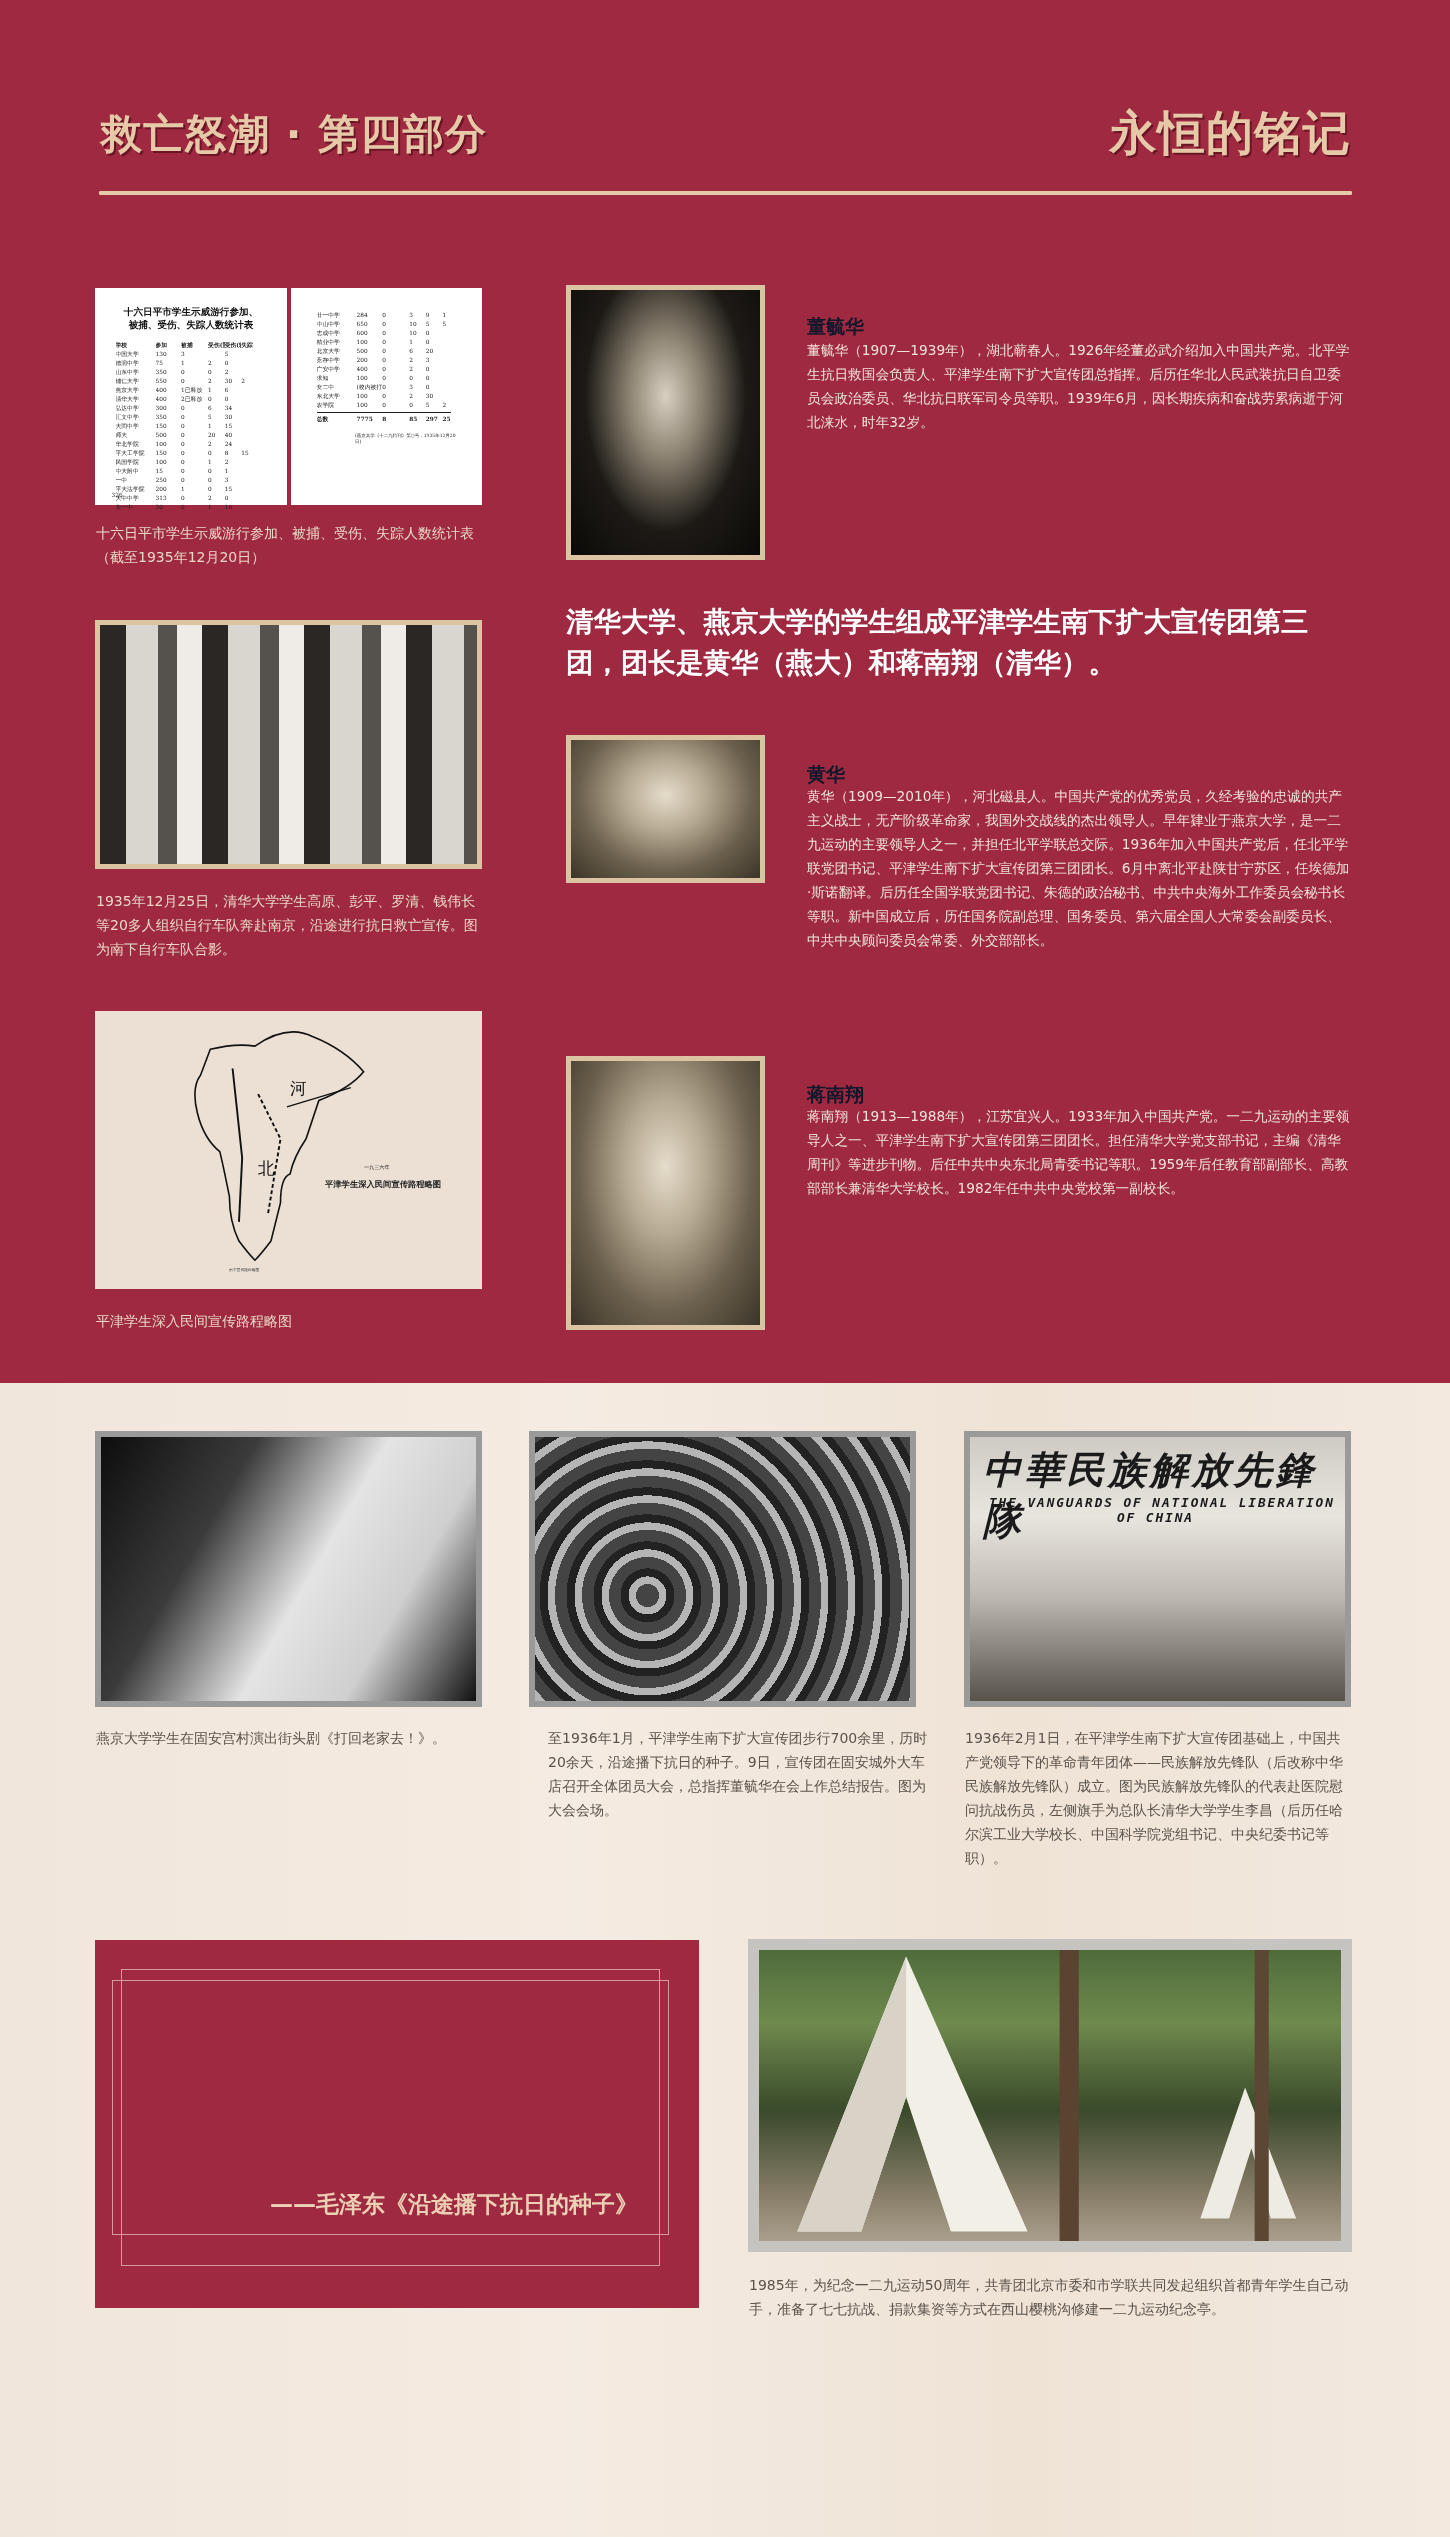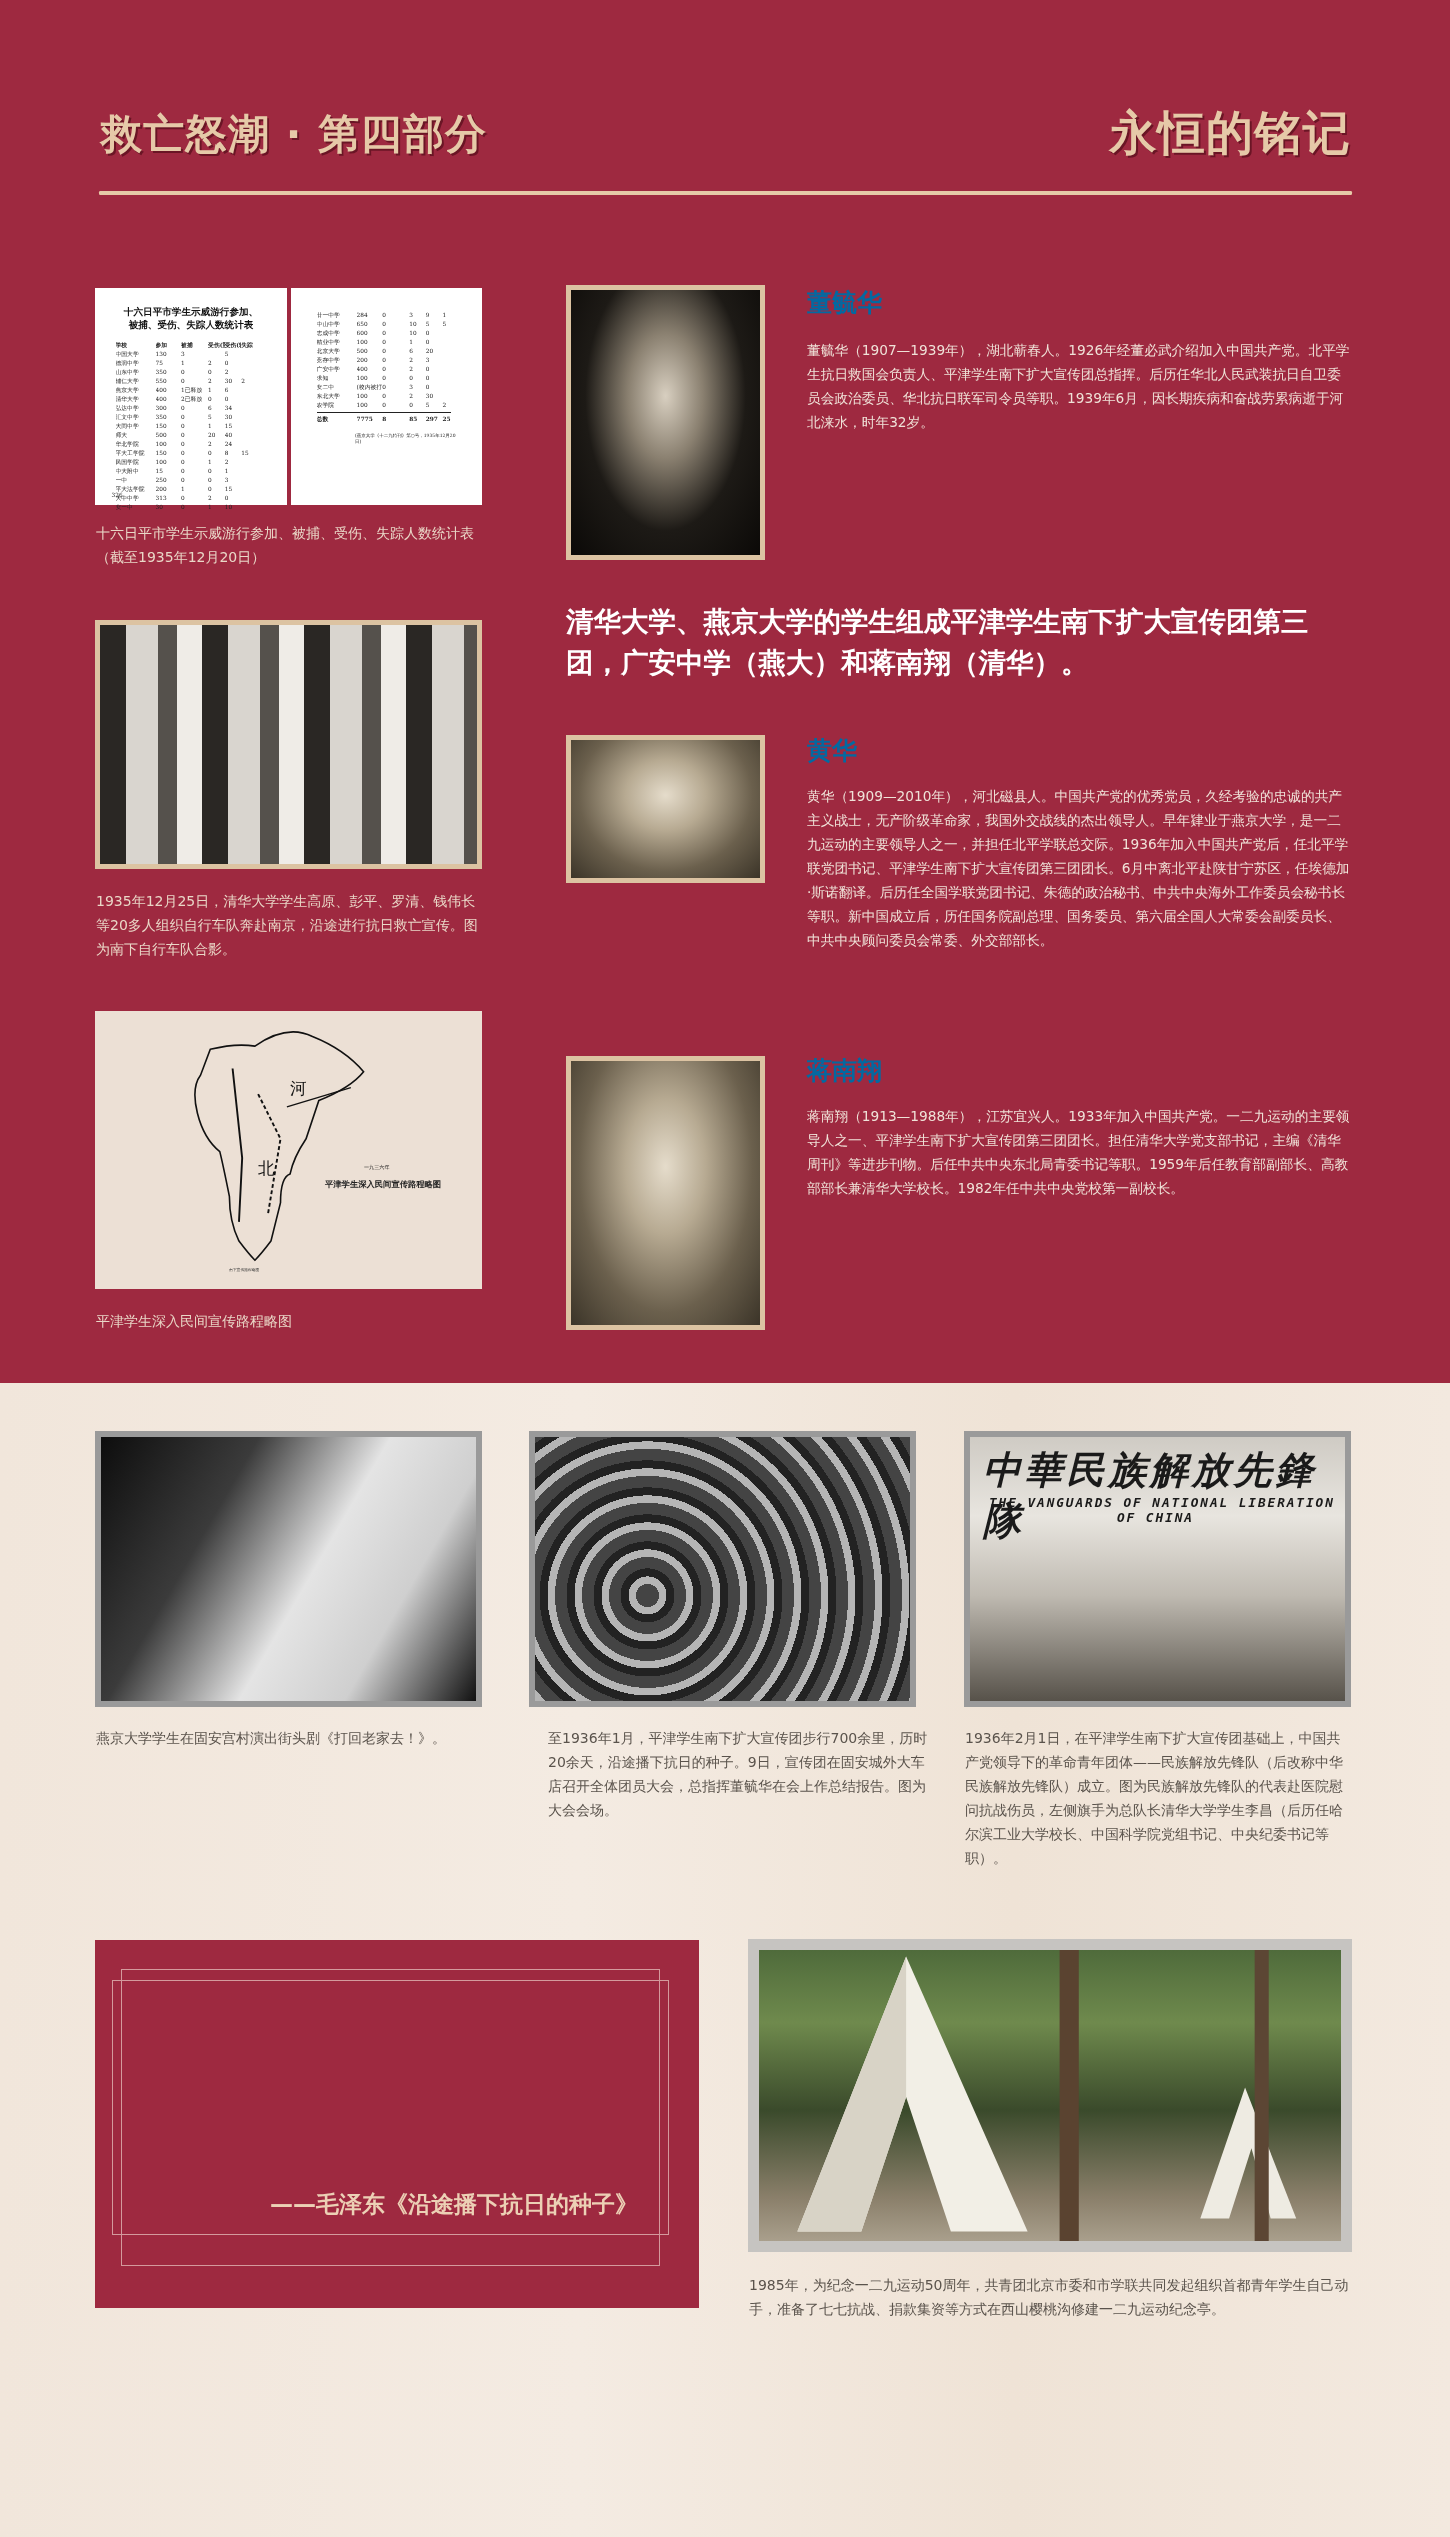--- a/index.html
+++ b/index.html
@@ -55,21 +55,21 @@
     position: absolute; left: 19px; top: 58px; font-family: "DejaVu Sans Mono", monospace; font-weight: bold;
     color: #1a1a1a; font-size: 12.8px; letter-spacing: 1.9px; line-height: 15.3px;
   }
   .map-title {
     position: absolute; left: 230px; top: 168px; font-family: "DejaVu Serif", serif; font-size: 8.3px; font-weight: bold; color: #222;
   }
   .map-caption-small { position: absolute; left: 134px; top: 256px; font-size: 3.8px; color: #333; }
 
   .cap-red { position: absolute; color: #ead7c7; font-size: 14px; line-height: 24px; }
   .cap-dark { position: absolute; color: #5a534c; font-size: 14px; line-height: 24px; }
-  .name { position: absolute; color: #0369a1; font-size: 25px; font-weight: bold; }
+  .name { position: absolute; color: #0f172a; font-size: 19px; font-weight: bold; margin-top: 28px; }
   .bio { position: absolute; color: #f0e2d8; font-size: 13.7px; line-height: 24px; }
   .statement { position: absolute; color: #ffffff; font-size: 27.5px; font-weight: bold; line-height: 41px; }
 
   .quote-box {
     position: absolute; left: 95px; top: 1940px; width: 604px; height: 368px;
     background: #9e2940;
   }
   .qline1 { position: absolute; left: 25.6px; top: 29px; width: 539px; height: 297px; border: 1.3px solid #d49a9d; }
   .qline2 { position: absolute; left: 16.6px; top: 40px; width: 557px; height: 255px; border: 1.3px solid #d49a9d; }
   .quote-text {
@@ -371,21 +371,21 @@
   <div style="position:absolute; left:195px; top:67px; font-size:16.6px; color:#111; font-family:'DejaVu Serif',serif;">河</div>
   <div style="position:absolute; left:163px; top:147px; font-size:16.6px; color:#111; font-family:'DejaVu Serif',serif;">北</div>
   <div class="map-caption-small">南下宣传路程略图</div>
 </div>
 <div class="cap-red" style="left:96px; top:1309px; width:387px;">平津学生深入民间宣传路程略图</div>
 
 <div class="photo frame-tan ph-dark" style="left:566px; top:285px; width:199px; height:275px;"></div>
 <div class="name" style="left:807px; top:286px;">董毓华</div>
 <div class="bio" style="left:807px; top:338px; width:543px;">董毓华（1907—1939年），湖北蕲春人。1926年经董必武介绍加入中国共产党。北平学生抗日救国会负责人、平津学生南下扩大宣传团总指挥。后历任华北人民武装抗日自卫委员会政治委员、华北抗日联军司令员等职。1939年6月，因长期疾病和奋战劳累病逝于河北涞水，时年32岁。</div>
 
-<div class="statement" style="left:566px; top:601px; width:786px;">清华大学、燕京大学的学生组成平津学生南下扩大宣传团第三团，广安中学（燕大）和蒋南翔（清华）。</div>
+<div class="statement" style="left:566px; top:601px; width:786px;">清华大学、燕京大学的学生组成平津学生南下扩大宣传团第三团，团长是黄华（燕大）和蒋南翔（清华）。</div>
 
 <div class="photo frame-tan ph-sepia" style="left:566px; top:735px; width:199px; height:148px; height:148px;"></div>
 <div class="name" style="left:807px; top:734px;">黄华</div>
 <div class="bio" style="left:807px; top:784px; width:543px;">黄华（1909—2010年），河北磁县人。中国共产党的优秀党员，久经考验的忠诚的共产主义战士，无产阶级革命家，我国外交战线的杰出领导人。早年肄业于燕京大学，是一二九运动的主要领导人之一，并担任北平学联总交际。1936年加入中国共产党后，任北平学联党团书记、平津学生南下扩大宣传团第三团团长。6月中离北平赴陕甘宁苏区，任埃德加·斯诺翻译。后历任全国学联党团书记、朱德的政治秘书、中共中央海外工作委员会秘书长等职。新中国成立后，历任国务院副总理、国务委员、第六届全国人大常委会副委员长、中共中央顾问委员会常委、外交部部长。</div>
 
 <div class="photo frame-tan ph-sepia" style="left:566px; top:1056px; width:199px; height:274px;"></div>
 <div class="name" style="left:807px; top:1054px;">蒋南翔</div>
 <div class="bio" style="left:807px; top:1104px; width:543px;">蒋南翔（1913—1988年），江苏宜兴人。1933年加入中国共产党。一二九运动的主要领导人之一、平津学生南下扩大宣传团第三团团长。担任清华大学党支部书记，主编《清华周刊》等进步刊物。后任中共中央东北局青委书记等职。1959年后任教育部副部长、高教部部长兼清华大学校长。1982年任中共中央党校第一副校长。</div>
 
 <div class="photo frame-grey ph-bw" style="left:95px; top:1431px; width:387px; height:276px;"></div>

